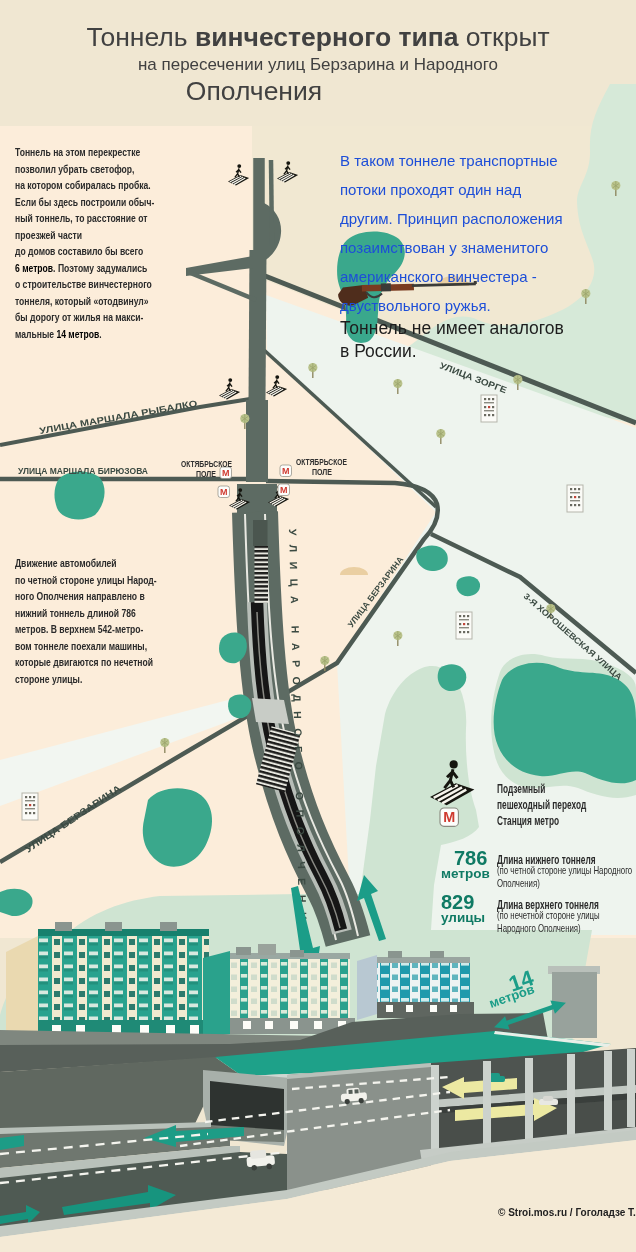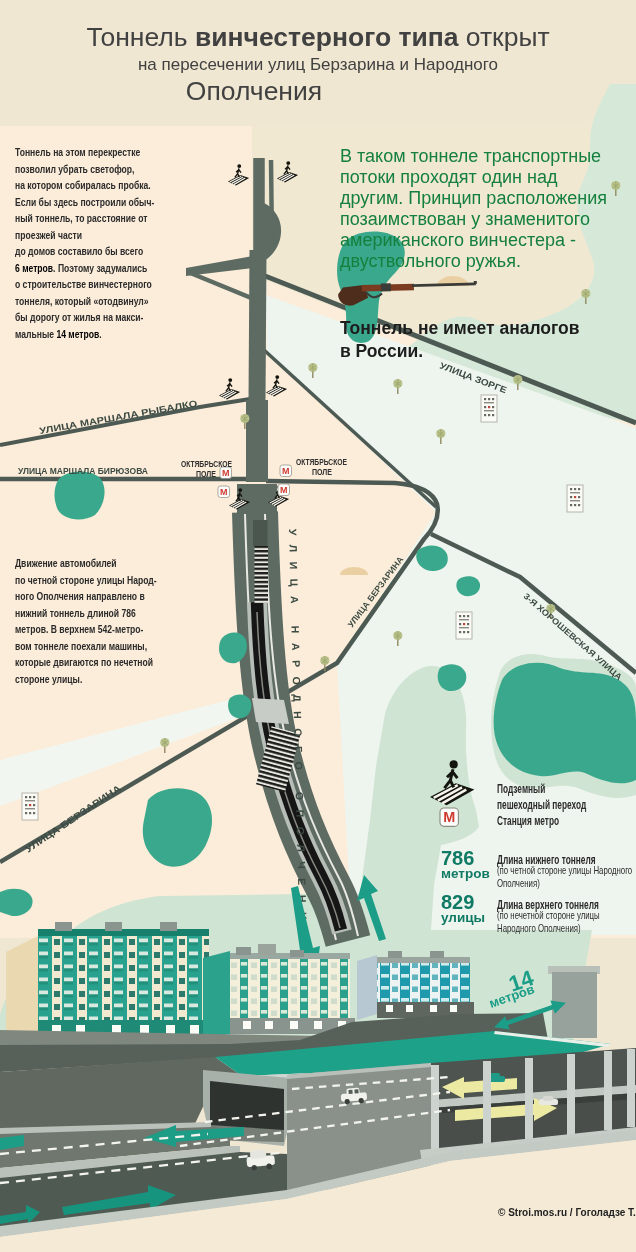--- a/index.html
+++ b/index.html
@@ -409,31 +409,31 @@
 </svg>
 
 <div class="abs" style="left:0;top:24px;width:636px;text-align:center;font-size:26.5px;line-height:27px;color:#414141">Тоннель <b>винчестерного типа</b> открыт</div>
 
 <div class="abs" style="left:0;top:51px;width:636px;text-align:center;font-size:17px;line-height:27px;color:#414141">на пересечении улиц Берзарина и Народного</div>
 
 <div class="abs" style="left:0;top:78px;width:508px;text-align:center;font-size:26.5px;line-height:27px;color:#414141">Ополчения</div>
 
 <div class="abs" style="left:15px;top:144px;width:260px;font-size:11px;font-weight:bold;line-height:16.5px;color:#2b2b2b;transform:scaleX(0.78);transform-origin:left top">Тоннель на этом перекрестке<br>позволил убрать светофор,<br>на котором собиралась пробка.<br>Если бы здесь построили обыч-<br>ный тоннель, то расстояние от<br>проезжей части<br>до домов составило бы всего<br><span style="color:#000">6 метров</span>. Поэтому задумались<br>о строительстве винчестерного<br>тоннеля, который «отодвинул»<br>бы дорогу от жилья на макси-<br>мальные <span style="color:#000">14 метров</span>.</div>
 
-<div class="abs" style="left:340px;top:146px;font-size:18px;line-height:21px;color:#15803d">В таком тоннеле транспортные<br>потоки проходят один над<br>другим. Принцип расположения<br>позаимствован у знаменитого<br>американского винчестера -<br>двуствольного ружья.</div>
-
-<div class="abs" style="left:340px;top:317px;font-size:17.5px;font-weight:bold;line-height:23px;color:#1d1d1d">Тоннель не имеет аналогов<br>в России.</div>
+<div class="abs" style="left:340px;top:146px;font-size:15px;line-height:29px;color:#1d4ed8">В таком тоннеле транспортные<br>потоки проходят один над<br>другим. Принцип расположения<br>позаимствован у знаменитого<br>американского винчестера -<br>двуствольного ружья.</div>
+
+<div class="abs" style="left:340px;top:317px;font-size:17.5px;font-weight:normal;line-height:23px;color:#1d1d1d">Тоннель не имеет аналогов<br>в России.</div>
 
 <div class="abs" style="left:15px;top:555px;width:260px;font-size:11px;font-weight:bold;line-height:16.5px;color:#2b2b2b;transform:scaleX(0.78);transform-origin:left top">Движение автомобилей<br>по четной стороне улицы Народ-<br>ного Ополчения направлено в<br>нижний тоннель длиной 786<br>метров. В верхнем 542-метро-<br>вом тоннеле поехали машины,<br>которые двигаются по нечетной<br>стороне улицы.</div>
 
 <div class="abs" style="left:497px;top:781px;font-size:13px;font-weight:bold;line-height:15.5px;color:#2b2b2b;white-space:nowrap;transform:scaleX(0.64);transform-origin:left top">Подземный<br>пешеходный переход</div>
 
 <div class="abs" style="left:497px;top:813px;font-size:13px;font-weight:bold;color:#2b2b2b;white-space:nowrap;transform:scaleX(0.64);transform-origin:left top">Станция метро</div>
 
-<div class="abs" style="left:441px;top:848px;font-size:20px;font-weight:bold;color:#0f7a64;line-height:20px">786</div>
+<div class="abs" style="left:454px;top:848px;font-size:20px;font-weight:bold;color:#0f7a64;line-height:20px">786</div>
 <div class="abs" style="left:441px;top:866px;font-size:13.5px;font-weight:bold;color:#0f7a64">метров</div>
 
 <div class="abs" style="left:497px;top:852px;font-size:13px;font-weight:bold;color:#2b2b2b;white-space:nowrap;transform:scaleX(0.64);transform-origin:left top">Длина нижнего тоннеля</div>
 <div class="abs" style="left:497px;top:864px;font-size:11px;line-height:12.5px;color:#2b2b2b;white-space:nowrap;transform:scaleX(0.71);transform-origin:left top">(по четной стороне улицы Народного<br>Ополчения)</div>
 
 <div class="abs" style="left:441px;top:892px;font-size:20px;font-weight:bold;color:#0f7a64;line-height:20px">829</div>
 <div class="abs" style="left:441px;top:910px;font-size:13.5px;font-weight:bold;color:#0f7a64">улицы</div>
 
 <div class="abs" style="left:497px;top:897px;font-size:13px;font-weight:bold;color:#2b2b2b;white-space:nowrap;transform:scaleX(0.64);transform-origin:left top">Длина верхнего тоннеля</div>
 <div class="abs" style="left:497px;top:909px;font-size:11px;line-height:12.5px;color:#2b2b2b;white-space:nowrap;transform:scaleX(0.71);transform-origin:left top">(по нечетной стороне улицы<br>Народного Ополчения)</div>

